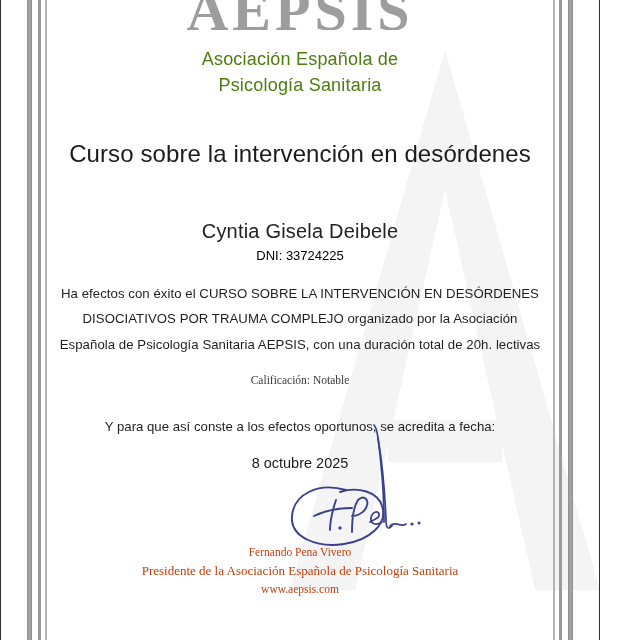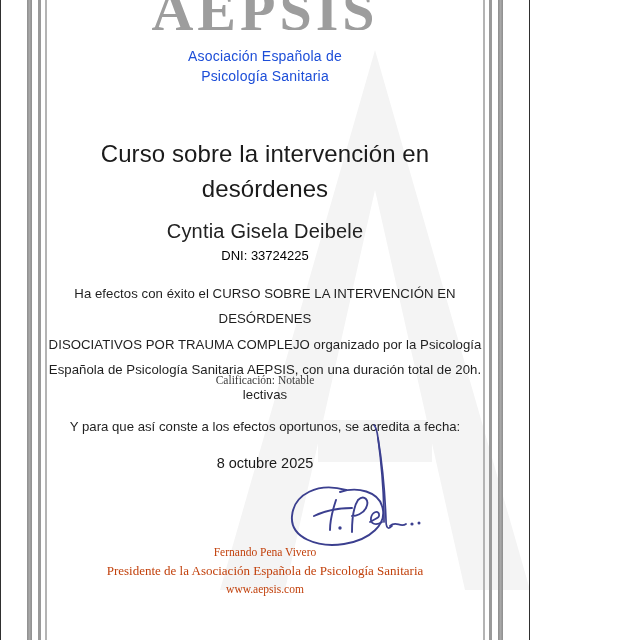--- a/index.html
+++ b/index.html
@@ -2,21 +2,21 @@
 <html><head>
 <meta charset="utf-8">
 <style>
   html, body {
     margin: 0;
     padding: 0;
     background: #ffffff;
   }
   #certificate {
     position: relative;
-    width: 530px;
+    width: 600px;
     height: 640px;
     background: #ffffff;
     overflow: hidden;
     font-family: "Liberation Sans", sans-serif;
   }
 
   
   .frame-rule {
     position: absolute;
     top: 0;
@@ -76,22 +76,22 @@
     font-size: 58px;
     font-weight: bold;
     letter-spacing: 4px;
     color: #9d9d9d;
     line-height: 1;
   }
   .logo-sub {
     position: absolute;
     top: 46px;
     left: 0; right: 0;
-    font-size: 14px;
-    color: #1d4ed8;
+    font-size: 18px;
+    color: #4d7c0f;
     line-height: 1.45;
     letter-spacing: .2px;
   }
 
   .course-title {
     position: absolute;
     top: 136px;
     left: 18px; right: 18px;
     font-size: 24px;
     color: #1b1b1b;
@@ -210,21 +210,21 @@
 
     <div class="course-title">
       <div>Curso sobre la intervención en desórdenes</div>
     </div>
 
     <div class="student-name">Cyntia Gisela Deibele</div>
     <div class="student-dni">DNI: 33724225</div>
 
     <div class="body-text">
       <div>Ha efectos con éxito el CURSO SOBRE LA INTERVENCIÓN EN DESÓRDENES</div>
-      <div>DISOCIATIVOS POR TRAUMA COMPLEJO organizado por la Psicología</div>
+      <div>DISOCIATIVOS POR TRAUMA COMPLEJO organizado por la Asociación</div>
       <div>Española de Psicología Sanitaria AEPSIS, con una duración total de 20h. lectivas</div>
     </div>
 
     <div class="grade">Calificación: Notable</div>
 
     <div class="closing">Y para que así conste a los efectos oportunos, se acredita a fecha:</div>
 
     <div class="date">8 octubre 2025</div>
 
     <div class="footer">

